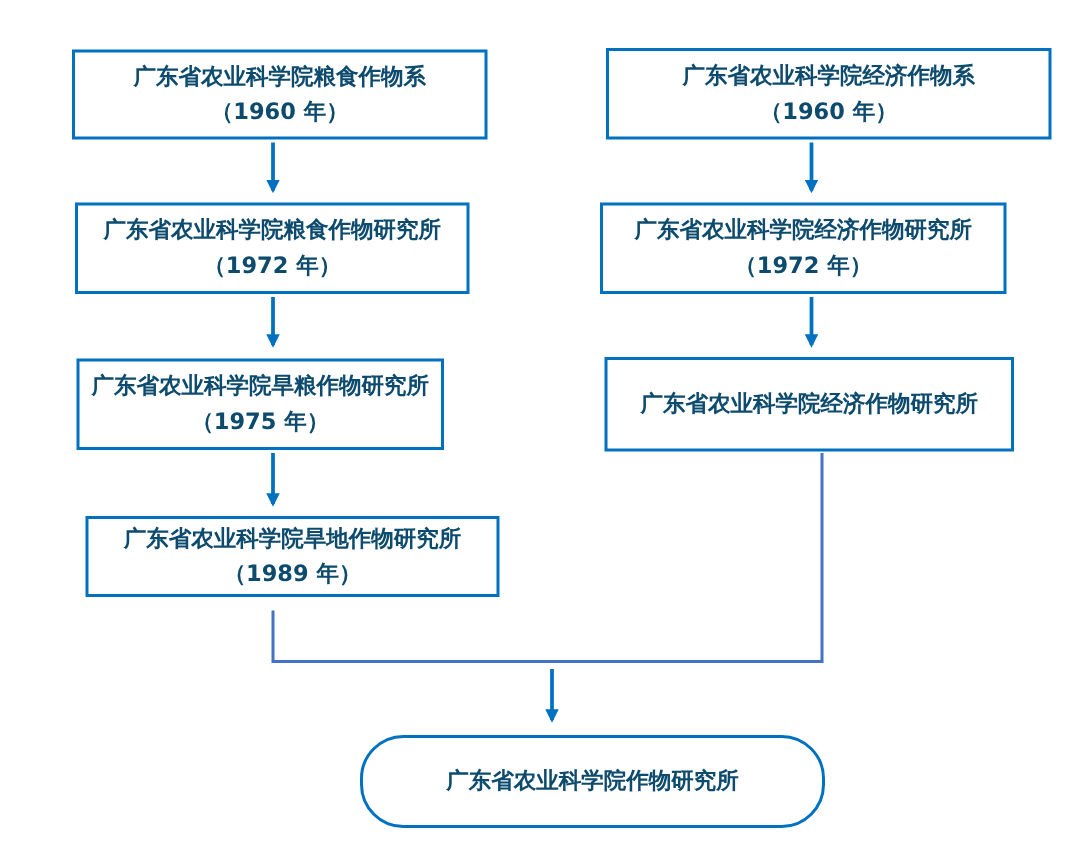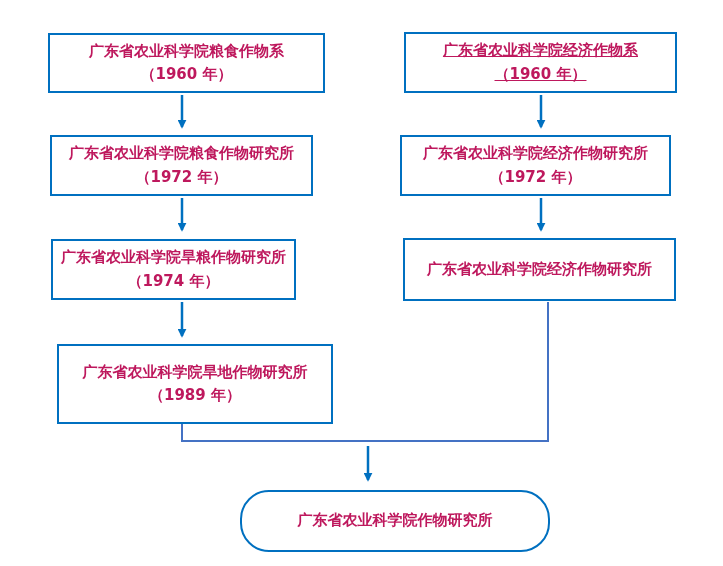--- a/index.html
+++ b/index.html
@@ -14,21 +14,21 @@
   .node {
     position: absolute;
     box-sizing: border-box;
     border: 2.5px solid #0070C0;
     background: #ffffff;
     display: flex;
     flex-direction: column;
     align-items: center;
     justify-content: center;
     text-align: center;
-    color: #be185d;
+    color: #0c4a6e;
     font-size: 15px;
     font-weight: 600;
     line-height: 1.55;
     padding: 2px 6px;
   }
   .node .year { font-weight: 600; }
   svg.connectors {
     position: absolute;
     left: 0; top: 0;
     width: 723px; height: 566px;
@@ -64,29 +64,29 @@
     <div class="year">（1960 年）</div>
   </div>
 
   <div class="node" style="left:50px; top:135px; width:263px; height:61px;">
     <div>广东省农业科学院粮食作物研究所</div>
     <div class="year">（1972 年）</div>
   </div>
 
   <div class="node" style="left:51px; top:239px; width:245px; height:61px;">
     <div>广东省农业科学院旱粮作物研究所</div>
-    <div class="year">（1974 年）</div>
+    <div class="year">（1975 年）</div>
   </div>
 
-  <div class="node" style="left:57px; top:344px; width:276px; height:80px;">
+  <div class="node" style="left:57px; top:344px; width:276px; height:54px;">
     <div>广东省农业科学院旱地作物研究所</div>
     <div class="year">（1989 年）</div>
   </div>
 
-  <div class="node" style="left:404px; top:32px; width:273px; height:61px;text-decoration:underline;">
+  <div class="node" style="left:404px; top:32px; width:297px; height:61px;">
     <div>广东省农业科学院经济作物系</div>
     <div class="year">（1960 年）</div>
   </div>
 
   <div class="node" style="left:400px; top:135px; width:271px; height:61px;">
     <div>广东省农业科学院经济作物研究所</div>
     <div class="year">（1972 年）</div>
   </div>
 
   <div class="node" style="left:403px; top:238px; width:273px; height:63px;">

